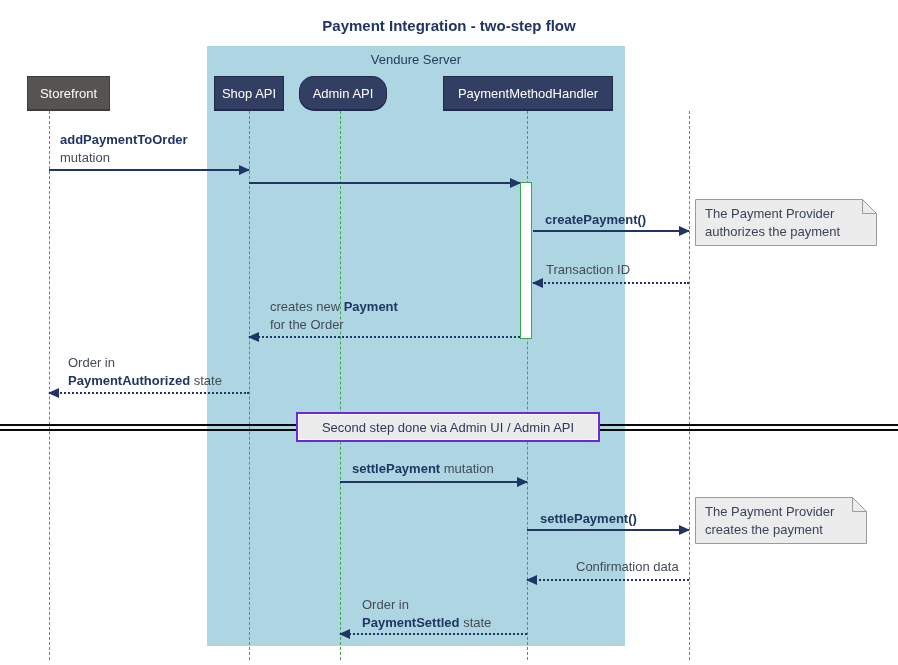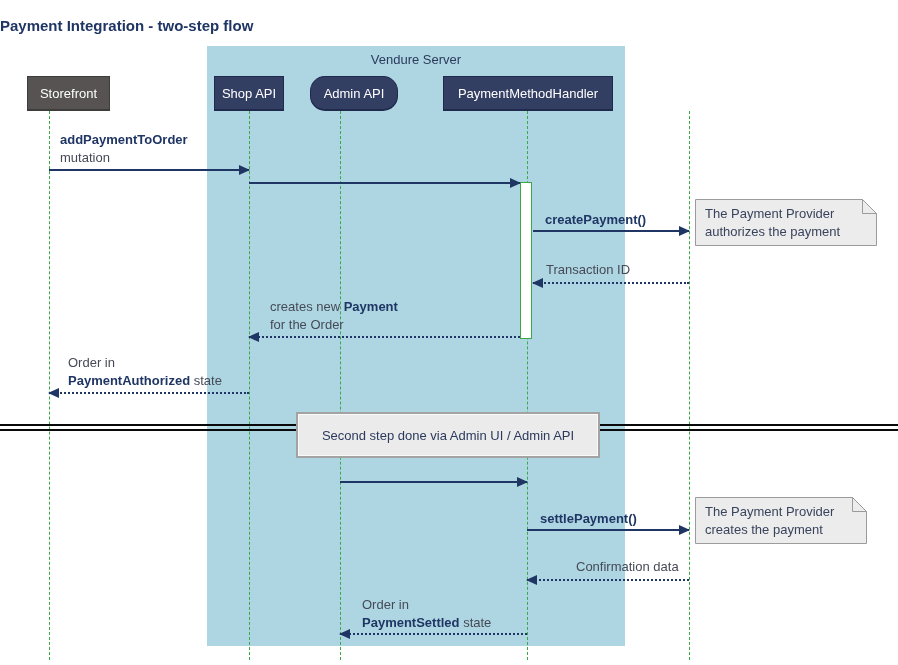--- a/index.html
+++ b/index.html
@@ -18,21 +18,21 @@
     --msg-gray:#454a56;
   }
   html,body{margin:0;padding:0;background:#fff;}
   #canvas{
     position:relative;width:898px;height:665px;overflow:hidden;
     font-family:"Liberation Sans","DejaVu Sans",sans-serif;
     background:#fff;
   }
   .abs{position:absolute;}
   #title{
-    left:0;top:17px;width:898px;text-align:left;
+    left:0;top:17px;width:898px;text-align:center;
     font-size:15px;font-weight:bold;color:var(--navy);
   }
   #frame{
     left:207px;top:46px;width:418px;height:600px;
     background:var(--frame-fill);
   }
   #frame-label{
     left:207px;top:52px;width:418px;text-align:center;
     font-size:13px;color:#2b3a5c;
   }
@@ -55,22 +55,22 @@
   .head.right{right:-1px;border-left:11px solid var(--navy);border-top:5px solid transparent;border-bottom:5px solid transparent;}
   .head.left{left:-1px;border-right:11px solid var(--navy);border-top:5px solid transparent;border-bottom:5px solid transparent;}
   .msg-label{font-size:13px;line-height:18px;color:var(--msg-gray);white-space:nowrap;}
   .msg-label .b{font-weight:bold;color:var(--navy);}
   .note{box-sizing:border-box;}
   .note svg{position:absolute;left:0;top:0;}
   .note-text{position:absolute;left:10px;top:6px;font-size:13px;line-height:18px;color:#39435c;white-space:nowrap;}
   .note-text .b{font-weight:normal;}
   .divider-line{left:0;width:898px;height:2px;background:#0a0a0a;}
   #divider-box{
-    left:296px;top:412px;width:304px;height:46px;box-sizing:border-box;
-    background:var(--divider-fill);border:2px solid #a3a3a3;
+    left:296px;top:412px;width:304px;height:30px;box-sizing:border-box;
+    background:var(--divider-fill);border:2px solid #6d28d9;
     box-shadow:inset 0 0 0 1px #fafafa;
     display:flex;align-items:center;justify-content:center;
     font-size:13px;color:#2b3a5c;white-space:nowrap;
   }
 </style>
 </head>
 <body>
 
 <div id="canvas">
 
@@ -84,21 +84,21 @@
   <div class="abs lifeline" style="left:340px;top:111px;height:549px;"></div>
   <div class="abs lifeline" style="left:527px;top:111px;height:549px;"></div>
   <div class="abs lifeline" style="left:689px;top:111px;height:549px;"></div>
 
   <div class="abs participant external" style="left:8px;width:83px;margin-left:19px;">
       <span>Storefront</span>
     </div>
   <div class="abs participant" style="left:214px;width:70px;">
       <span>Shop API</span>
     </div>
-  <div class="abs participant" style="left:310px;width:88px;border-radius:15px;">
+  <div class="abs participant" style="left:299px;width:88px;border-radius:15px;">
       <span>Admin API</span>
     </div>
   <div class="abs participant" style="left:443px;width:170px;">
       <span>PaymentMethodHandler</span>
     </div>
 
   <div id="activation" class="abs"></div>
 
   <div class="abs msg-label" style="left:60px;top:131px;">
     <span class="b">addPaymentToOrder</span><br>
@@ -152,20 +152,23 @@
   <div class="abs arrow dotted" style="left:49px;top:392px;width:200px;">
     <span class="head left"></span>
   </div>
 
   <div class="abs divider-line" style="top:424px;"></div>
   <div class="abs divider-line" style="top:429px;"></div>
   <div id="divider-box" class="abs">
     <span>Second step done via Admin UI / Admin API</span>
   </div>
 
+  <div class="abs msg-label" style="left:352px;top:460px;">
+    <span class="b">settlePayment</span><span> mutation</span>
+  </div>
   <div class="abs arrow" style="left:340px;top:481px;width:187px;">
     <span class="head right"></span>
   </div>
 
   <div class="abs msg-label" style="left:540px;top:510px;">
     <span class="b">settlePayment()</span>
   </div>
   <div class="abs arrow" style="left:527px;top:529px;width:162px;">
     <span class="head right"></span>
   </div>

